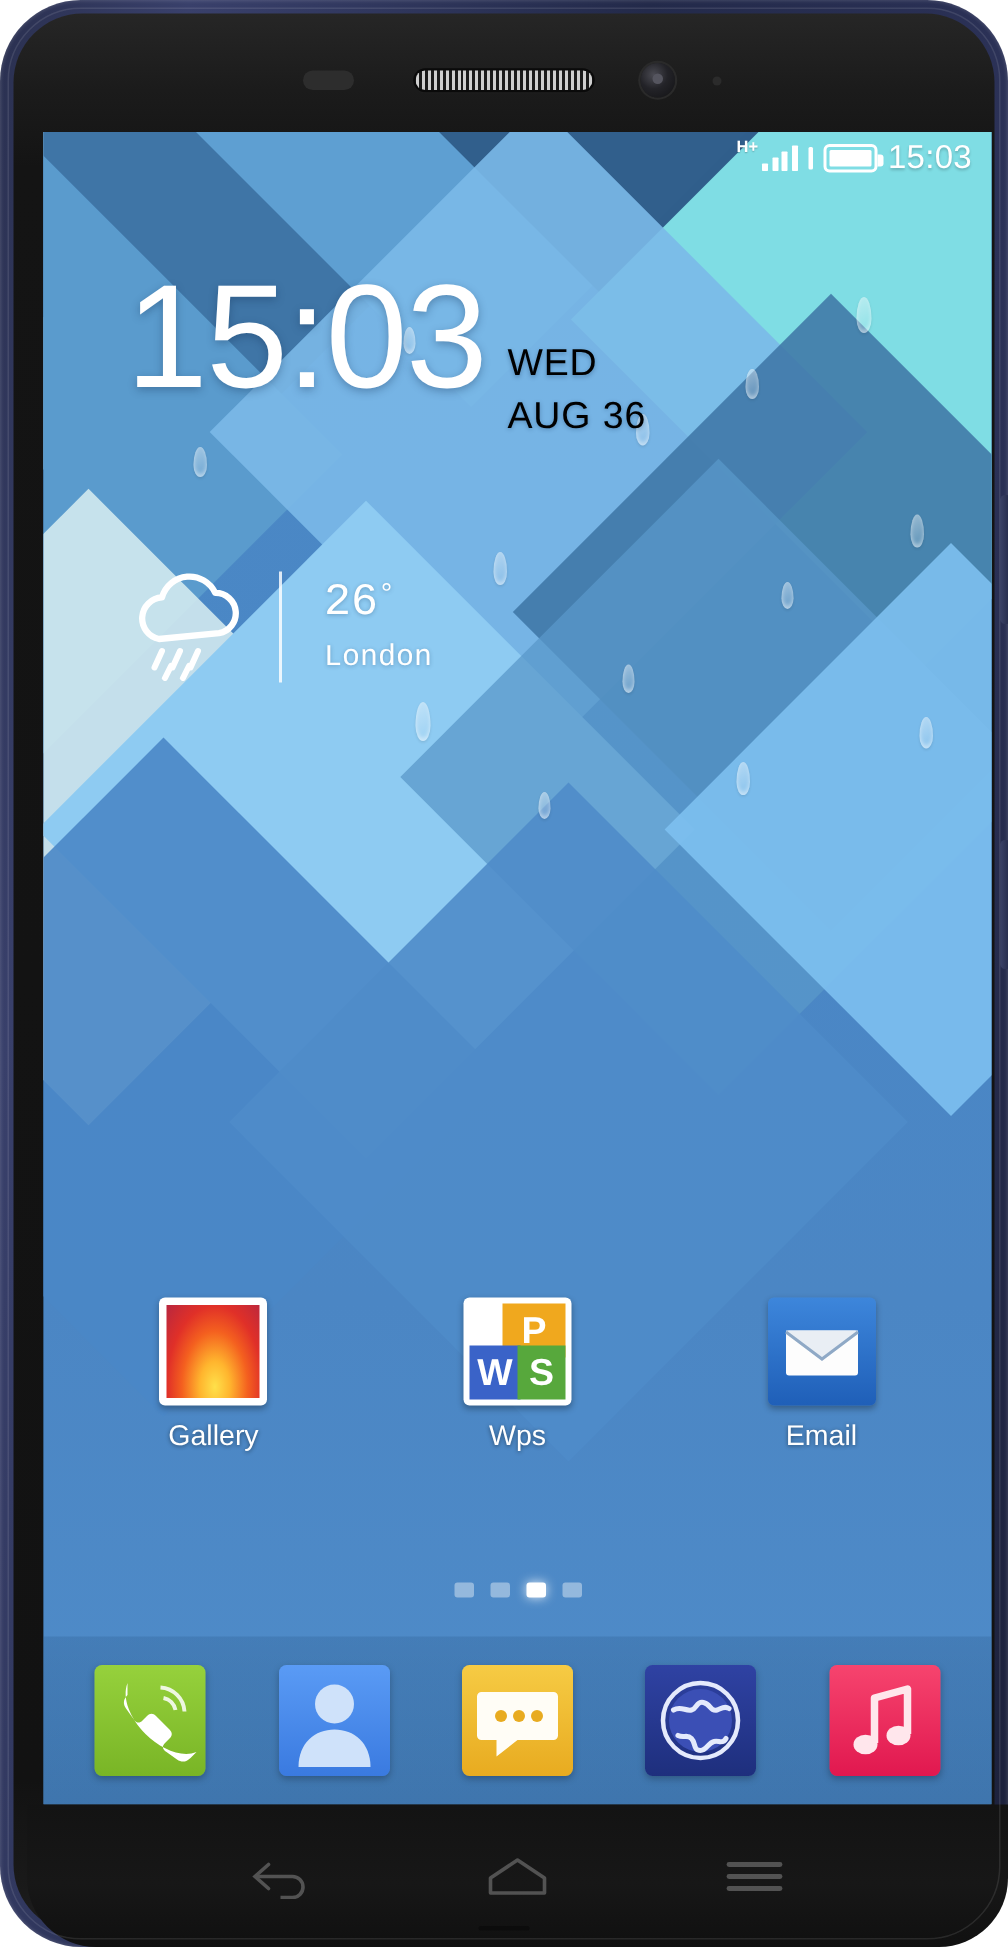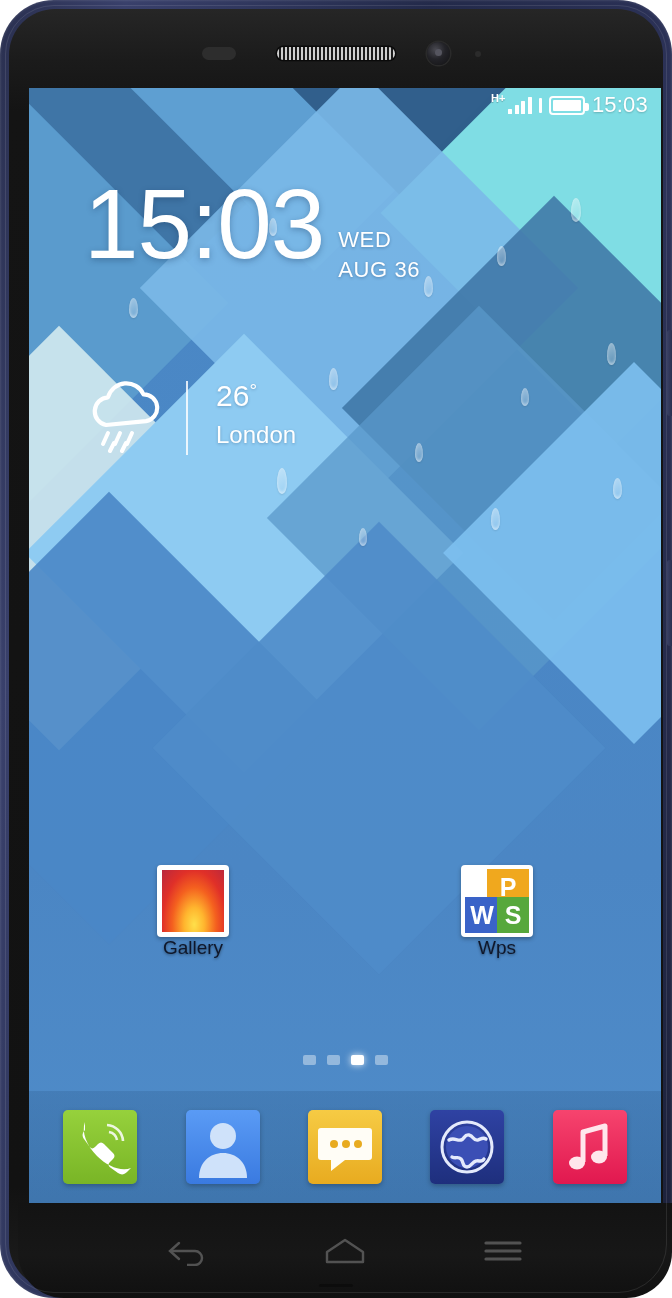--- a/index.html
+++ b/index.html
@@ -78,39 +78,39 @@
   #battery::after{ content:""; position:absolute; right:-6px; top:5px; width:3.5px; height:8px;
     background:#fff; border-radius:0 2px 2px 0; }
   #battery i{ position:absolute; left:2px; top:2px; bottom:2px; right:2px; background:#fff; border-radius:1px;}
   #status-clock{ font-size:22px; letter-spacing:.2px; line-height:1;
     text-shadow:0 1px 2px rgba(0,0,0,.22); }
 
   
   #clock-widget{ position:absolute; left:55px; top:93px; display:flex; align-items:flex-start; }
   #clock-time{ font-size:98px; font-weight:300; color:#fff; line-height:.88;
     letter-spacing:-1px; text-shadow:0 2px 6px rgba(20,50,85,.35); }
-  #clock-date{ margin-left:14px; margin-top:44px; color:#ffffff;
-    font-size:22px; line-height:1.38; letter-spacing:.6px;
+  #clock-date{ margin-left:14px; margin-top:44px; color:#000000;
+    font-size:25px; line-height:1.38; letter-spacing:.6px;
     text-shadow:0 1px 3px rgba(20,50,85,.35); }
 
   
-  #weather-widget{ position:absolute; left:55px; top:293px; display:flex; align-items:flex-start; }
+  #weather-widget{ position:absolute; left:55px; top:293px; display:flex; align-items:center;font-family:Liberation Mono, monospace; }
   #weather-icon{ width:88px; height:72px; position:relative; }
   #weather-div{ width:2px; height:74px; background:rgba(255,255,255,.82); margin:0 28px 0 14px; }
   #weather-temp{ color:#fff; font-size:30px; font-weight:300; line-height:1;
     text-shadow:0 1px 3px rgba(20,50,85,.3); }
-  #weather-city{ color:#fff; font-size:24px; font-weight:300; margin-top:10px;
+  #weather-city{ color:#fff; font-size:20px; font-weight:300; margin-top:10px;
     text-shadow:0 1px 3px rgba(20,50,85,.3); }
 
   
   #app-grid{ position:absolute; left:0; top:777px; width:632px;
     display:flex; justify-content:space-around; padding:0 12px; }
   .app{ width:100px; display:flex; flex-direction:column; align-items:center; }
   .app-icon{ width:72px; height:72px; position:relative; }
-  .app-label{ margin-top:0; color:#0f172a; font-size:19px; white-space:nowrap;
+  .app-label{ margin-top:10px; color:#ffffff; font-size:19px; white-space:nowrap;
     text-shadow:0 1px 3px rgba(0,0,0,.45); }
 
   
   #page-dots{ position:absolute; left:0; top:967px; width:632px;
     display:flex; justify-content:center; gap:11px; }
   .pdot{ width:13px; height:10px; border-radius:2px; background:rgba(255,255,255,.40); }
   .pdot.on{ background:#fff; box-shadow:0 0 7px rgba(255,255,255,.85); }
 
   
   #dock{ position:absolute; left:0; bottom:0; width:632px; height:112px;
@@ -241,20 +241,31 @@
           <div class="app-icon">
             <div style="position:absolute;inset:0;background:#fff;border-radius:4px;box-shadow:0 2px 4px rgba(0,0,0,.3);"></div>
             <div style="position:absolute;left:26px;top:4px;width:42px;height:36px;background:#f0a81e;display:flex;align-items:center;justify-content:center;color:#fff;font-size:25px;font-weight:bold;">P</div>
             <div style="position:absolute;left:4px;top:32px;width:34px;height:36px;background:#3a63c8;display:flex;align-items:center;justify-content:center;color:#fff;font-size:25px;font-weight:bold;">W</div>
             <div style="position:absolute;left:36px;top:32px;width:32px;height:36px;background:#57a83c;display:flex;align-items:center;justify-content:center;color:#fff;font-size:25px;font-weight:bold;">S</div>
           </div>
           <div class="app-label">Wps</div>
         </div>
 
 
+        <div class="app">
+          <div class="app-icon">
+            <div style="position:absolute;inset:0;border-radius:4px;background:linear-gradient(180deg,#3d86db,#1f5fb8);box-shadow:0 2px 4px rgba(0,0,0,.3);"></div>
+            <svg width="72" height="72" viewBox="0 0 72 72" style="position:absolute;inset:0;">
+              <rect x="12" y="22" width="48" height="30" rx="2" fill="#fdfdfd"></rect>
+              <path d="M12 24 L36 42 L60 24 L60 22 L12 22 Z" fill="#e9eef4"></path>
+              <path d="M12 23 L36 41 L60 23" fill="none" stroke="#8fa9c6" stroke-width="2"></path>
+            </svg>
+          </div>
+          <div class="app-label">Email</div>
+        </div>
       </div>
 
       <div id="page-dots">
         <span class="pdot"></span>
         <span class="pdot"></span>
         <span class="pdot on"></span>
         <span class="pdot"></span>
       </div>
 
       <div id="dock">

